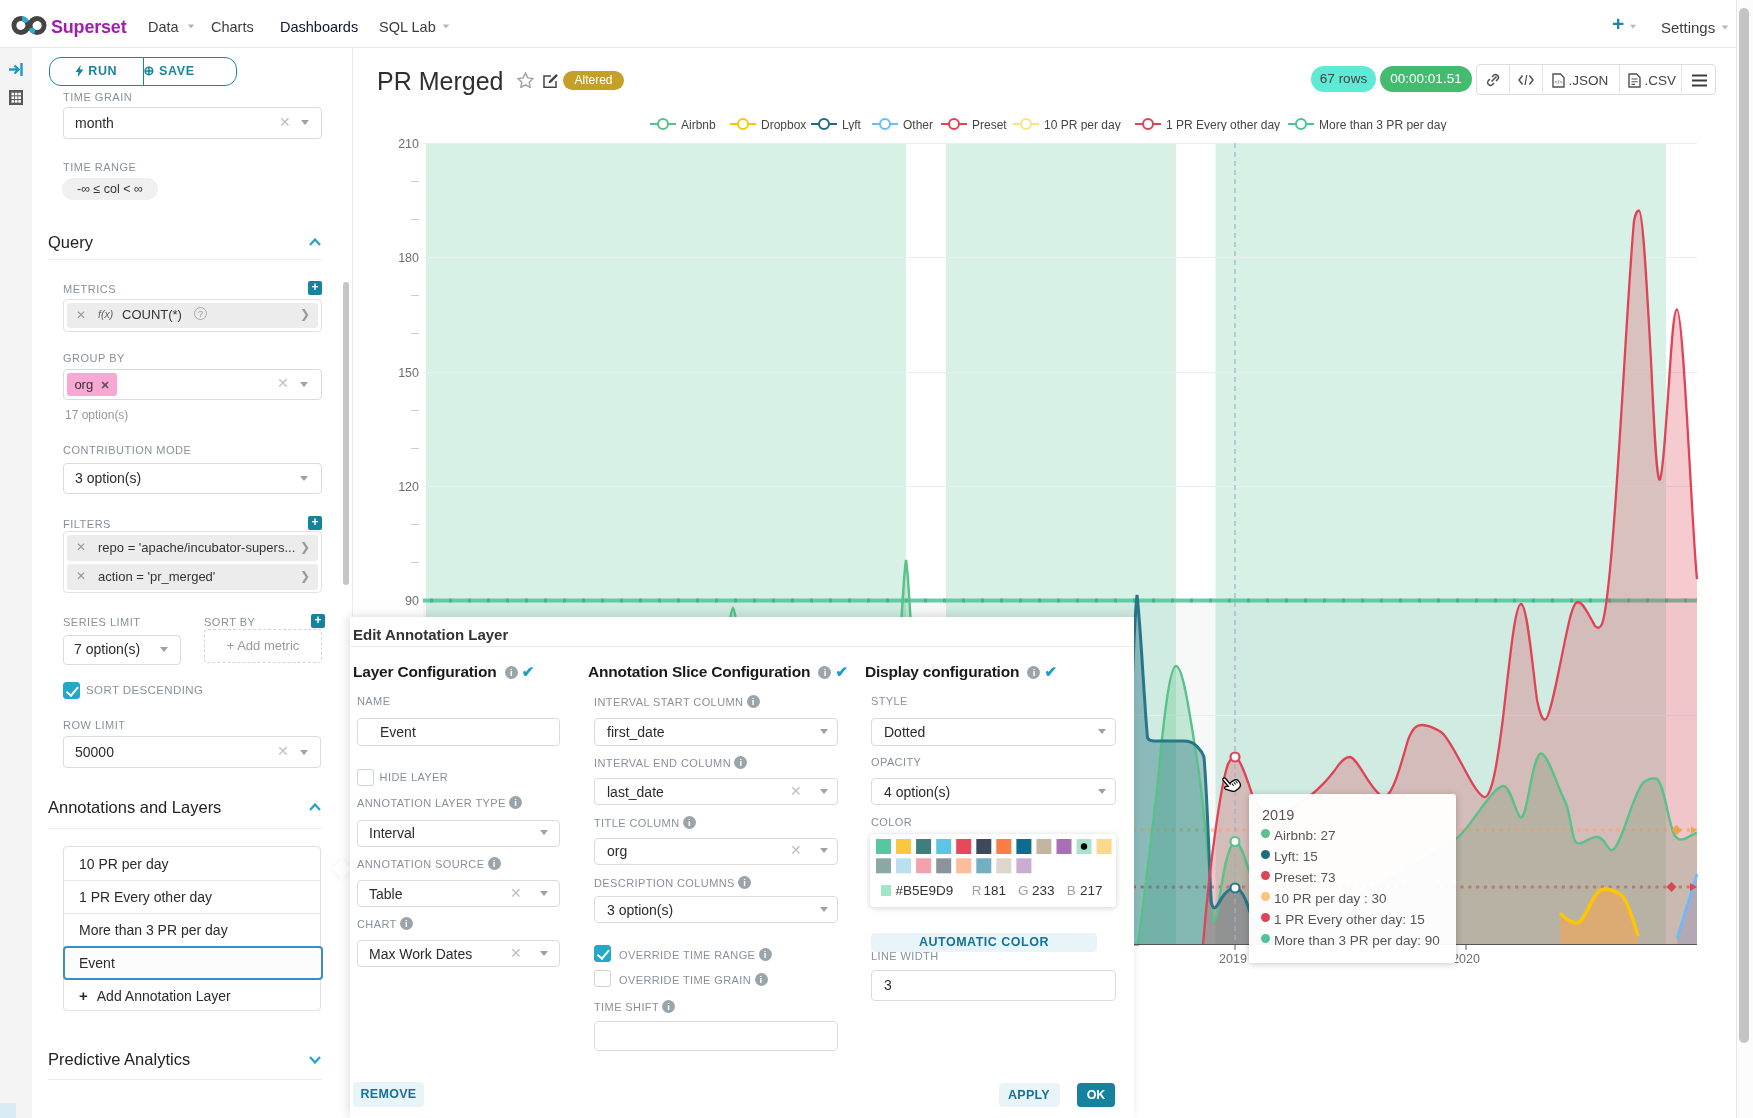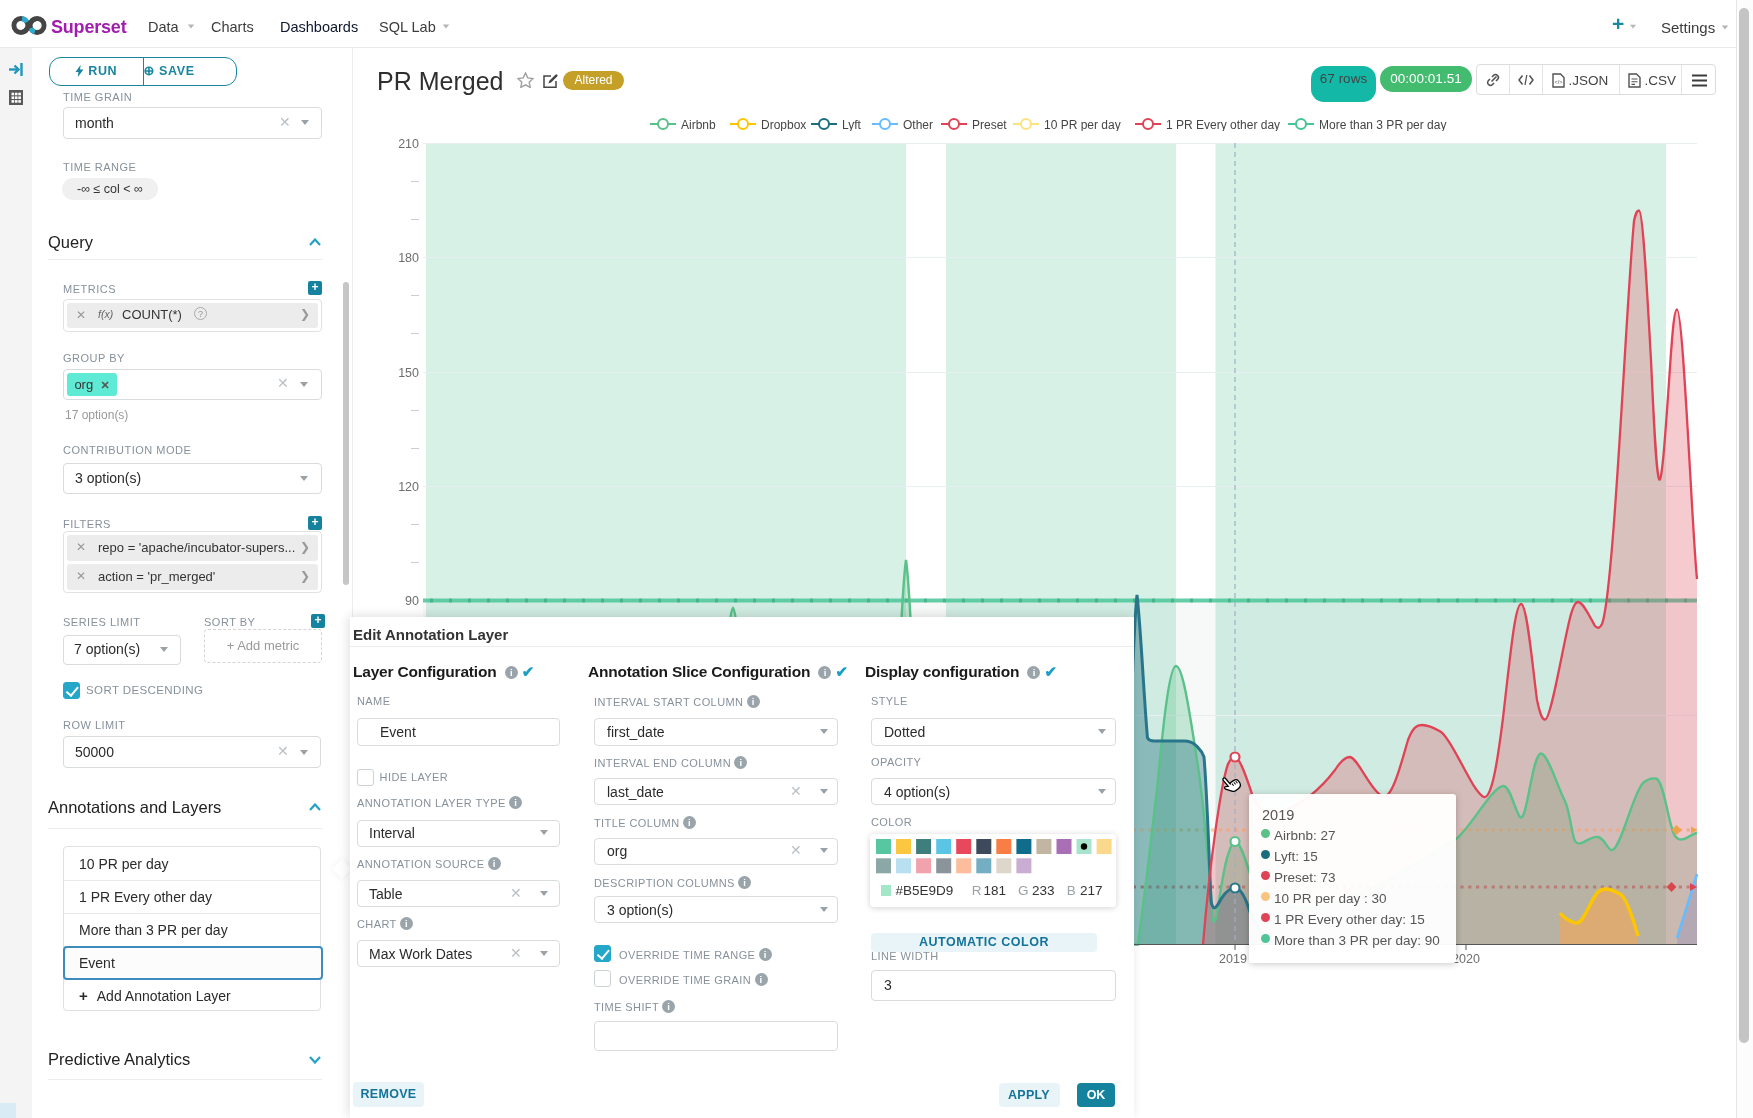--- a/index.html
+++ b/index.html
@@ -11,21 +11,21 @@
 .car{position:absolute;width:0;height:0;border-left:4.5px solid transparent;border-right:4.5px solid transparent;border-top:5.5px solid #9aa2a8}
 .xx{position:absolute;color:#b9bfc3;font-size:14px}
 .cb{position:absolute;width:17px;height:17px;border:1.6px solid #ccd2d6;border-radius:3px;background:#fff}
 .cb.on{background:#24a7c9;border-color:#24a7c9}
 .cb.on::after{content:"";position:absolute;left:4.5px;top:0.5px;width:4.5px;height:9.5px;border:solid #fff;border-width:0 2.2px 2.2px 0;transform:rotate(40deg)}
 .inf{display:inline-block;width:13px;height:13px;border-radius:50%;background:#9aa4ab;color:#fff;font-size:9.5px;font-weight:bold;text-align:center;line-height:13px;vertical-align:1px}
 .chk{display:inline-block;color:#1d9ec6;font-weight:bold;font-size:15px}
 .plus{position:absolute;width:14px;height:14px;background:#15839e;border-radius:2px;color:#fff;font-size:12px;font-weight:bold;text-align:center;line-height:13px}
 .hd{position:absolute;font-size:16.5px;color:#222;white-space:nowrap}
 .mlbl{position:absolute;font-size:11px;color:#87919b;letter-spacing:.4px;white-space:nowrap}
-.tag{position:absolute;background:#5eead4;border-radius:3px;font-size:13px;color:#333;white-space:nowrap}
+.tag{position:absolute;background:#f9a8d4;border-radius:3px;font-size:13px;color:#333;white-space:nowrap}
 .btnlite{position:absolute;background:#e9f4f9;border-radius:4px;color:#137399;font-size:12.5px;font-weight:bold;text-align:center;letter-spacing:.3px}
 </style>
 </head>
 <body>
 
 <div class="abs" style="left:0;top:0;width:1753px;height:48px;background:#fff;border-bottom:1px solid #e8e8e8;z-index:20">
   <svg class="abs" style="left:10px;top:16px" width="38" height="19" viewBox="0 0 34 18">
     <circle cx="9.3" cy="9" r="6.6" fill="none" stroke="#454545" stroke-width="4.6"></circle>
     <circle cx="24.7" cy="9" r="6.6" fill="none" stroke="#454545" stroke-width="4.6"></circle>
     <path d="M10.4 2.5 A6.6 6.6 0 0 1 15 5.8" fill="none" stroke="#2cabcf" stroke-width="4.6"></path>
@@ -173,21 +173,21 @@
 
   <span class="abs" style="left:24px;top:19px;font-size:25px;color:#2f2f2f">PR Merged</span>
   <svg class="abs" style="left:164px;top:24px" width="17" height="16" viewBox="0 0 17 16">
       <path d="M8.5 1 L10.8 5.9 L16 6.6 L12.2 10.2 L13.2 15.4 L8.5 12.8 L3.8 15.4 L4.8 10.2 L1 6.6 L6.2 5.9 Z" fill="none" stroke="#a0a0a0" stroke-width="1.4"></path>
     </svg>
   <svg class="abs" style="left:190px;top:26px" width="15" height="15" viewBox="0 0 15 15">
       <path d="M13 7 V13.3 H1 V2 H8" fill="none" stroke="#454545" stroke-width="1.5"></path>
       <path d="M5.5 9.5 L6.3 6.8 L12.4 0.7 A1.1 1.1 0 0 1 14.2 2.4 L8.1 8.6 Z" fill="#454545"></path>
     </svg>
   <div class="abs" style="left:210px;top:23px;width:61px;height:19px;background:#c5a028;border-radius:10px;color:#fff;font-size:12px;text-align:center;line-height:19px">Altered</div>
-  <div class="abs" style="left:958px;top:18px;width:65px;height:36px;background:#14b8a6;border-radius:13px;font-size:13.5px;color:#434343;text-align:center;line-height:26px">67 rows</div>
+  <div class="abs" style="left:958px;top:18px;width:65px;height:26px;background:#5eead4;border-radius:13px;font-size:13.5px;color:#434343;text-align:center;line-height:26px">67 rows</div>
   <div class="abs" style="left:1027px;top:18px;width:92px;height:26px;background:#44bc70;border-radius:13px;font-size:13.5px;color:#fff;text-align:center;line-height:26px">00:00:01.51</div>
   <div class="abs" style="left:1123px;top:16px;width:240px;height:31px;border:1px solid #dcdcdc;border-radius:4px;background:#fff;display:flex;align-items:center">
     <div style="width:32.5px;height:100%;border-right:1px solid #e4e4e4;position:relative">
       <svg style="position:absolute;left:9px;top:8px" width="14" height="14" viewBox="0 0 14 14">
           <path d="M5.5 8.5 L10.5 3.5 M4 6 L2.5 7.5 a2.7 2.7 0 0 0 4 4 L8 10 M10 8 L11.5 6.5 a2.7 2.7 0 0 0 -4 -4 L6 4" fill="none" stroke="#525252" stroke-width="1.6"></path>
         </svg>
     </div>
     <div style="width:33px;height:100%;border-right:1px solid #e4e4e4;position:relative">
       <svg style="position:absolute;left:8px;top:9px" width="16" height="12" viewBox="0 0 16 12">
           <path d="M4.5 1.5 L1 6 L4.5 10.5 M11.5 1.5 L15 6 L11.5 10.5" fill="none" stroke="#525252" stroke-width="1.5"></path>

